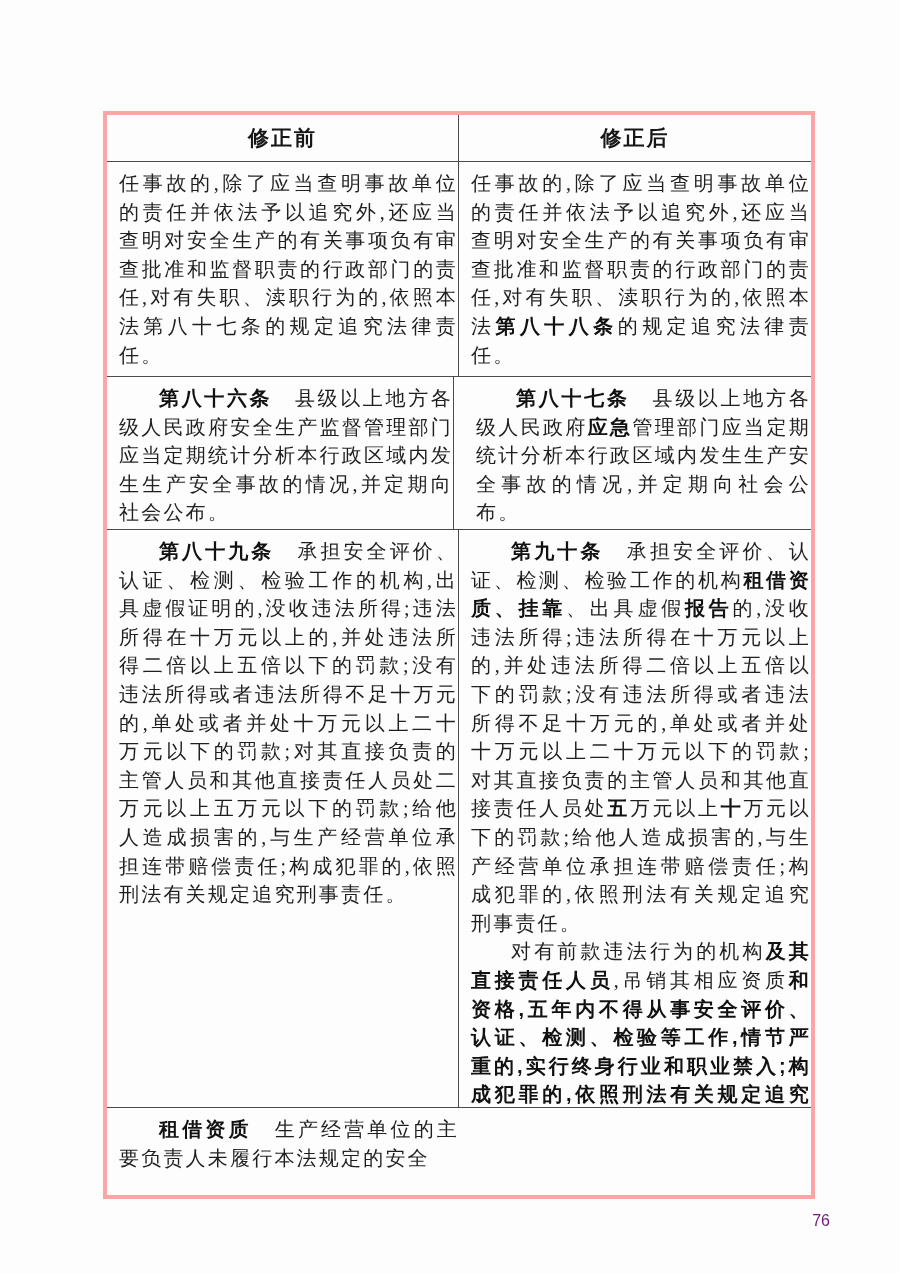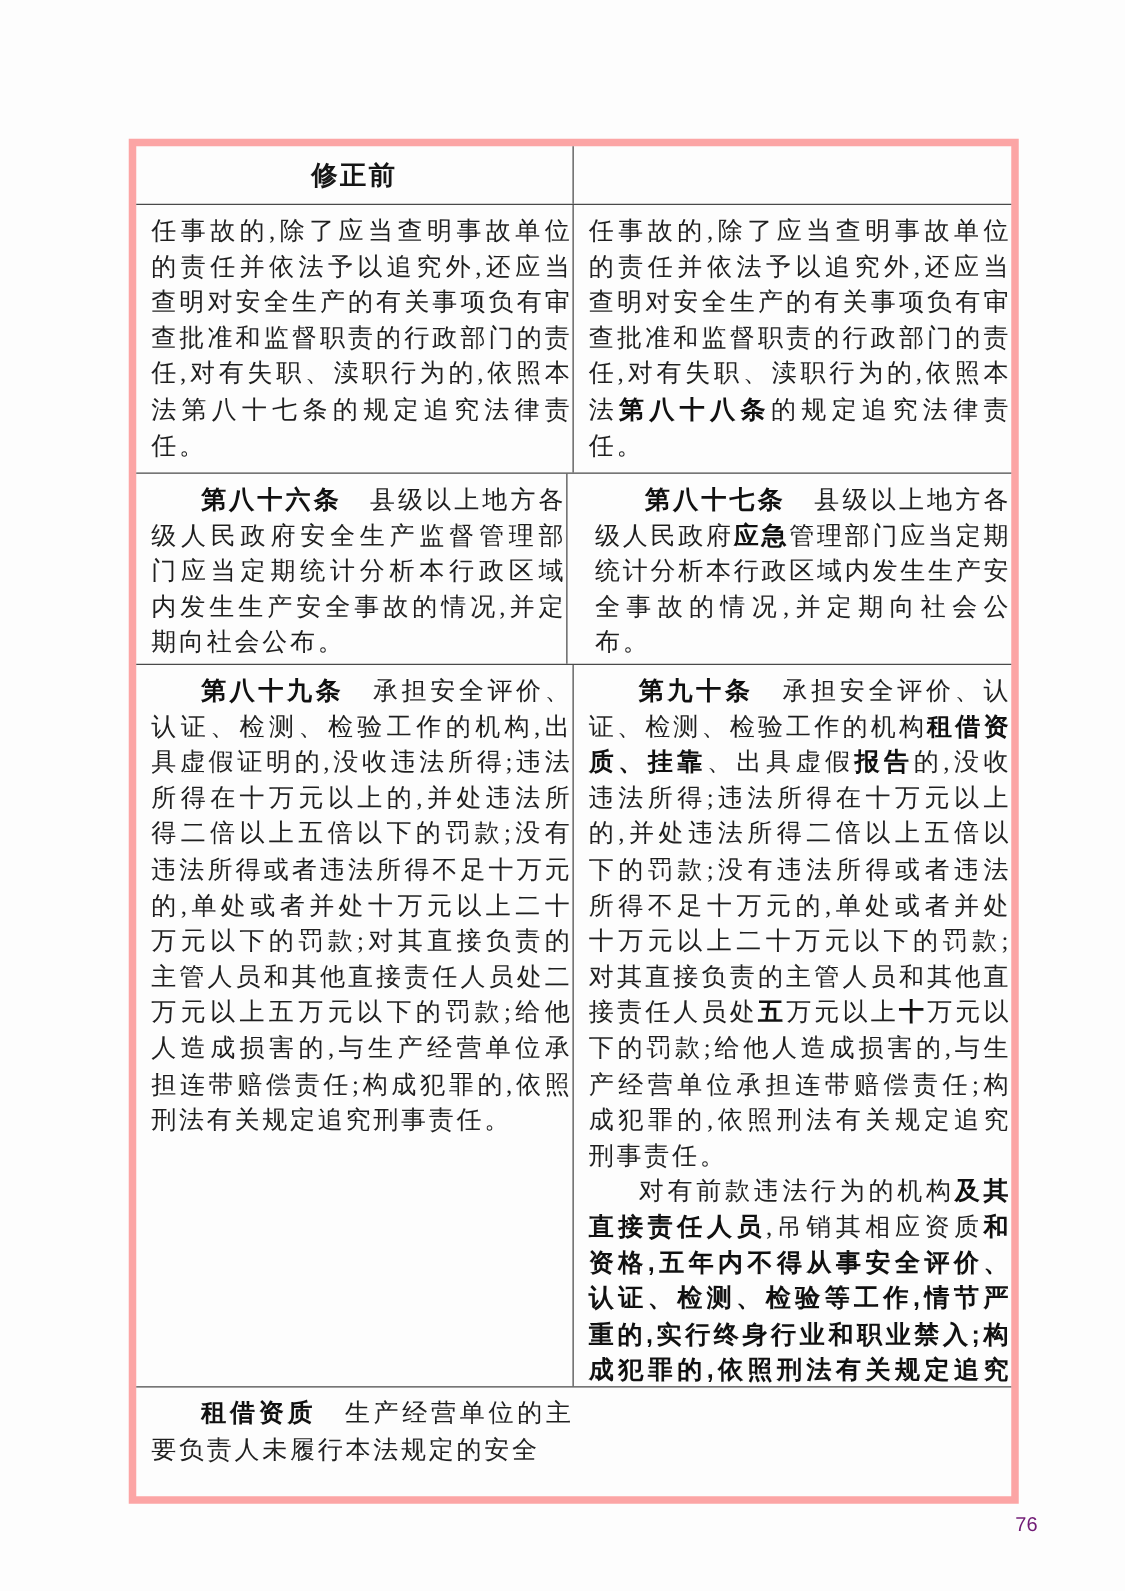--- a/index.html
+++ b/index.html
@@ -14,21 +14,21 @@
     font-family: "Liberation Serif", serif;
     overflow: hidden;
   }
 
   .cmp-table {
     position: absolute;
     left: 103px;
     top: 111px;
     width: 712px;
     box-sizing: border-box;
-    border: 6px solid #fca5a5;
+    border: 4px solid #fca5a5;
     background: #fdfdfd;
   }
 
   .header-row {
     display: grid;
     grid-template-columns: 1fr 1fr;
     height: 46px;
     border-bottom: 1px solid #4a4a4a;
   }
 
@@ -87,20 +87,21 @@
     color: #701a75;
   }
 </style>
 </head>
 <body>
 
 <div class="page">
   <div class="cmp-table">
     <div class="header-row">
       <div class="header-cell before">修正前</div>
+      <div class="header-cell after">修正后</div>
     </div>
     <div id="rows-container">
         <div class="row" style="height: 214px;">
           <div class="cell before">
             <p><span>任事故的,除了应当查明事故单位的责任并依法予以追究外,还应当查明对安全生产的有关事项负有审查批准和监督职责的行政部门的责任,对有失职、渎职行为的,依照本法第八十七条的规定追究法律责任。</span></p>
           </div>
           <div class="cell after">
             <p><span>任事故的,除了应当查明事故单位的责任并依法予以追究外,还应当查明对安全生产的有关事项负有审查批准和监督职责的行政部门的责任,对有失职、渎职行为的,依照本法</span><span class="b">第八十八条</span><span>的规定追究法律责任。</span></p>
           </div>
         </div>

